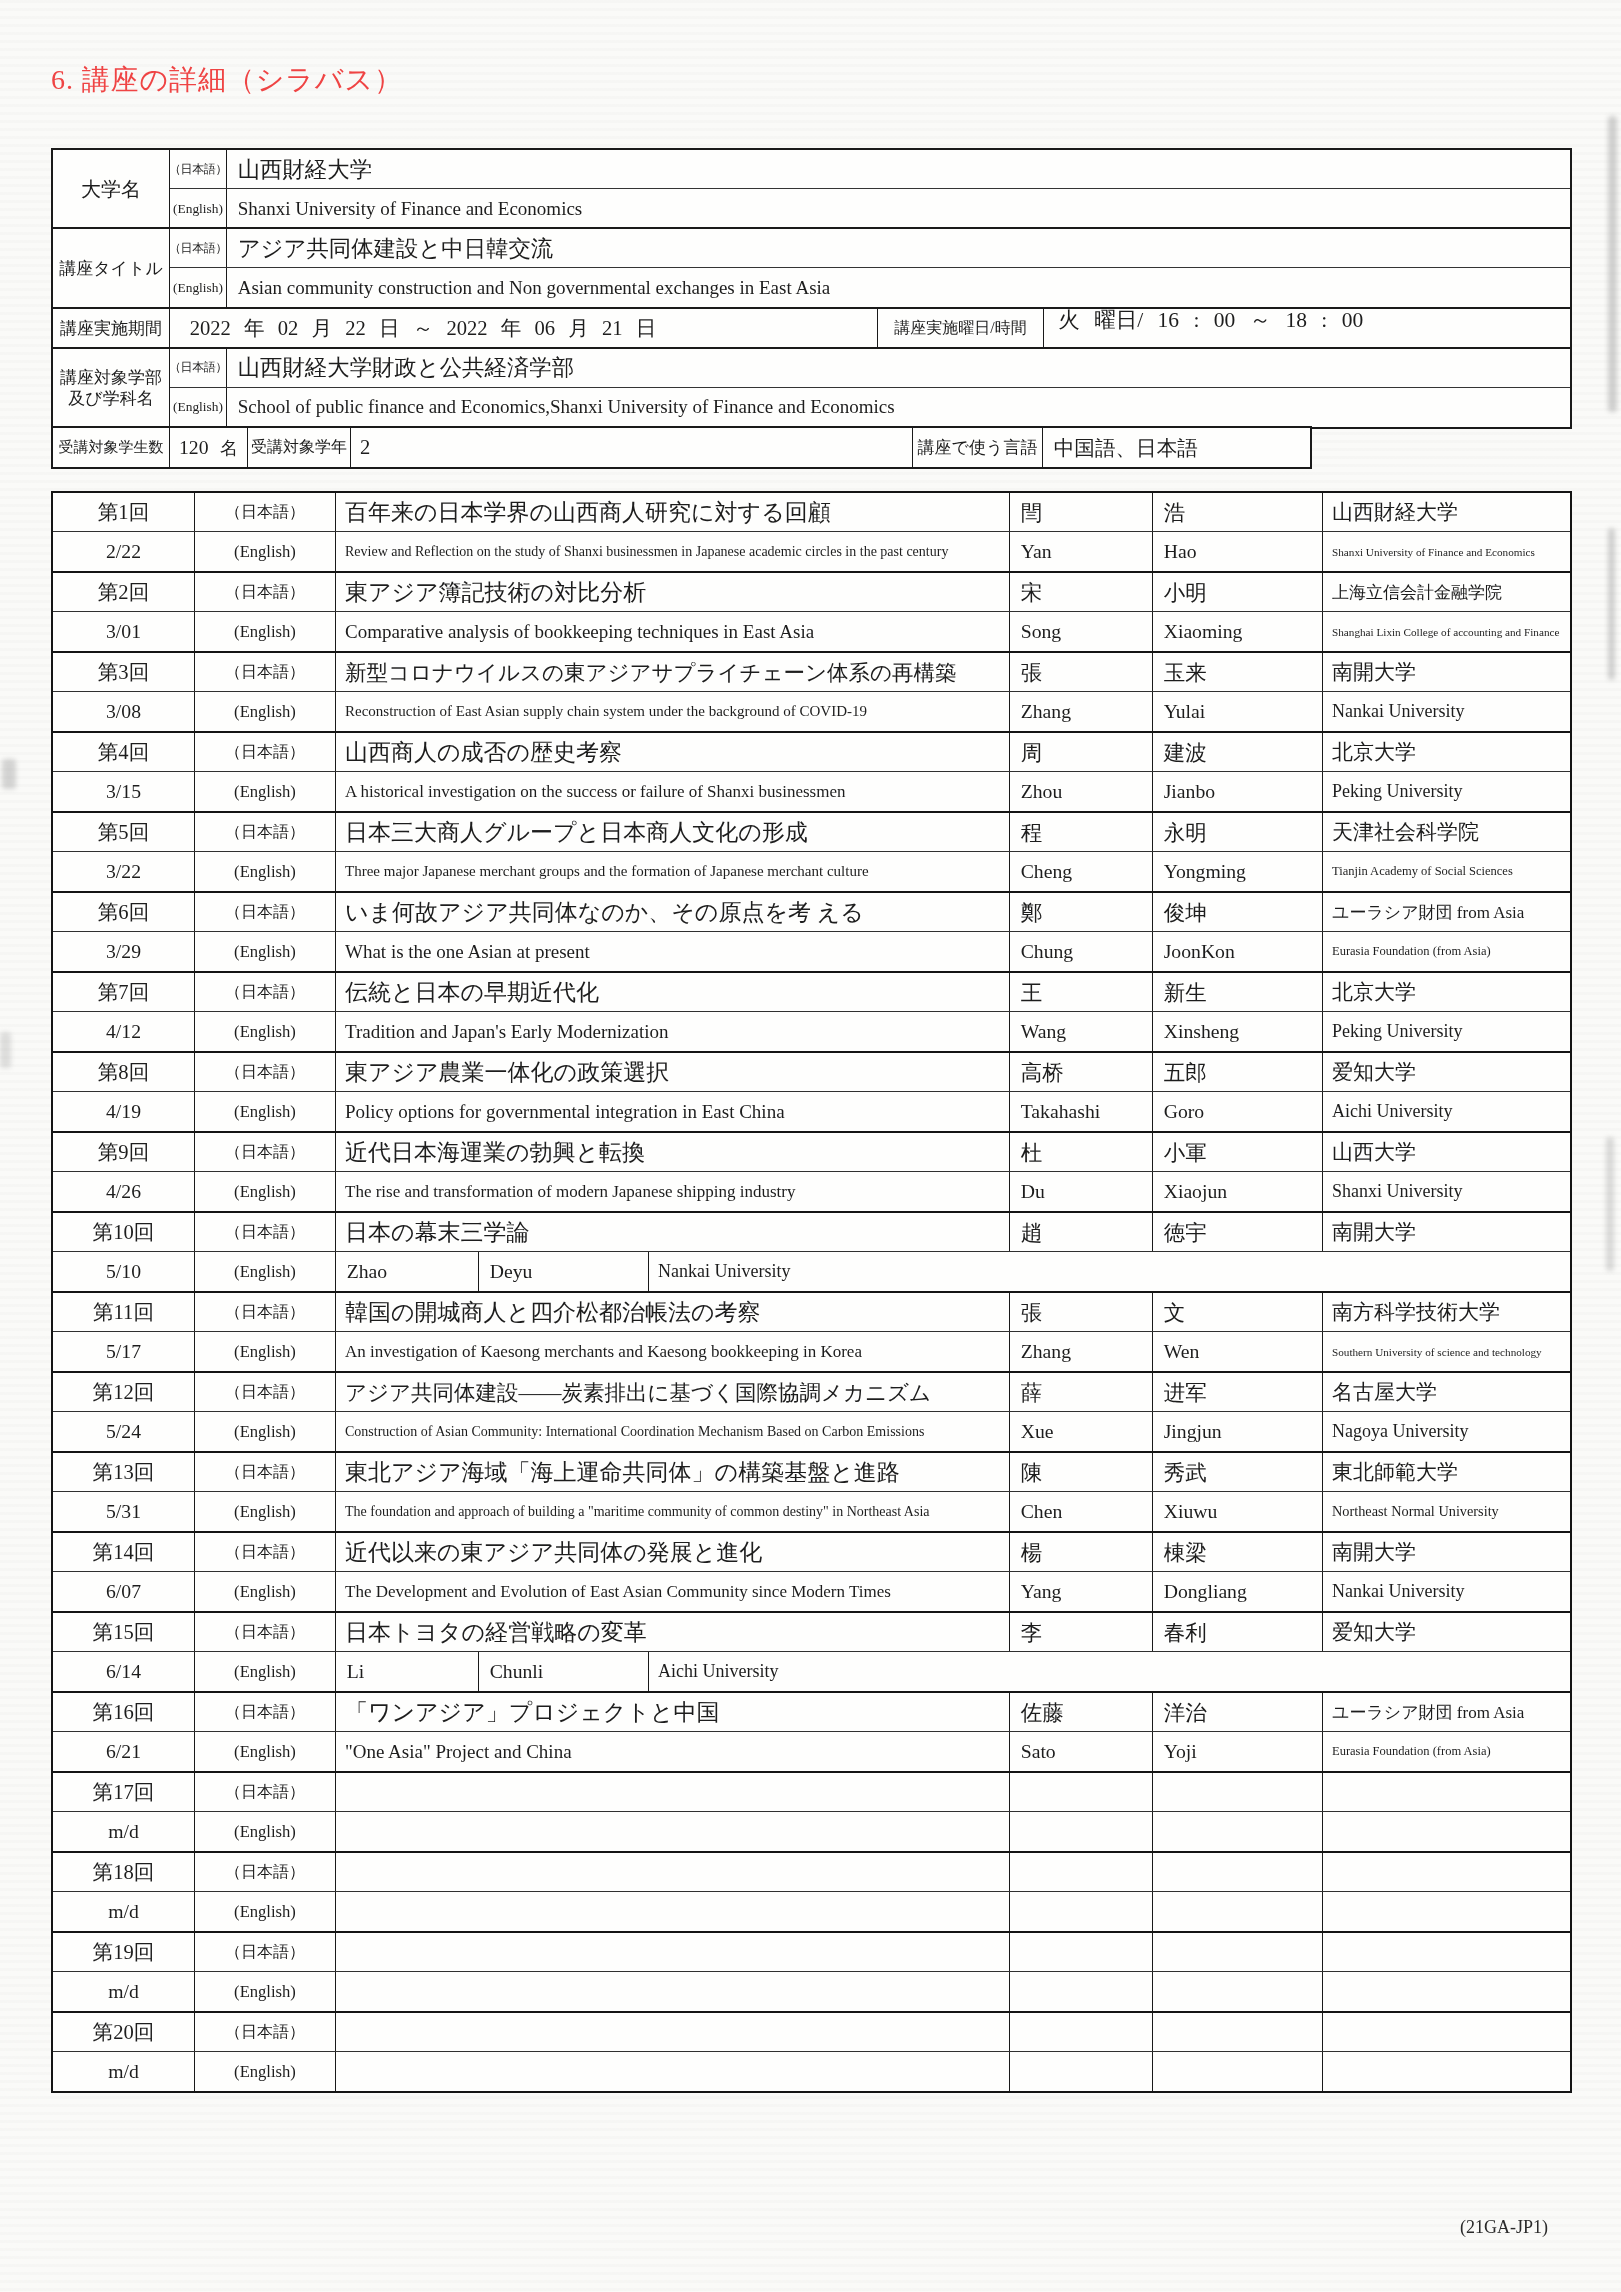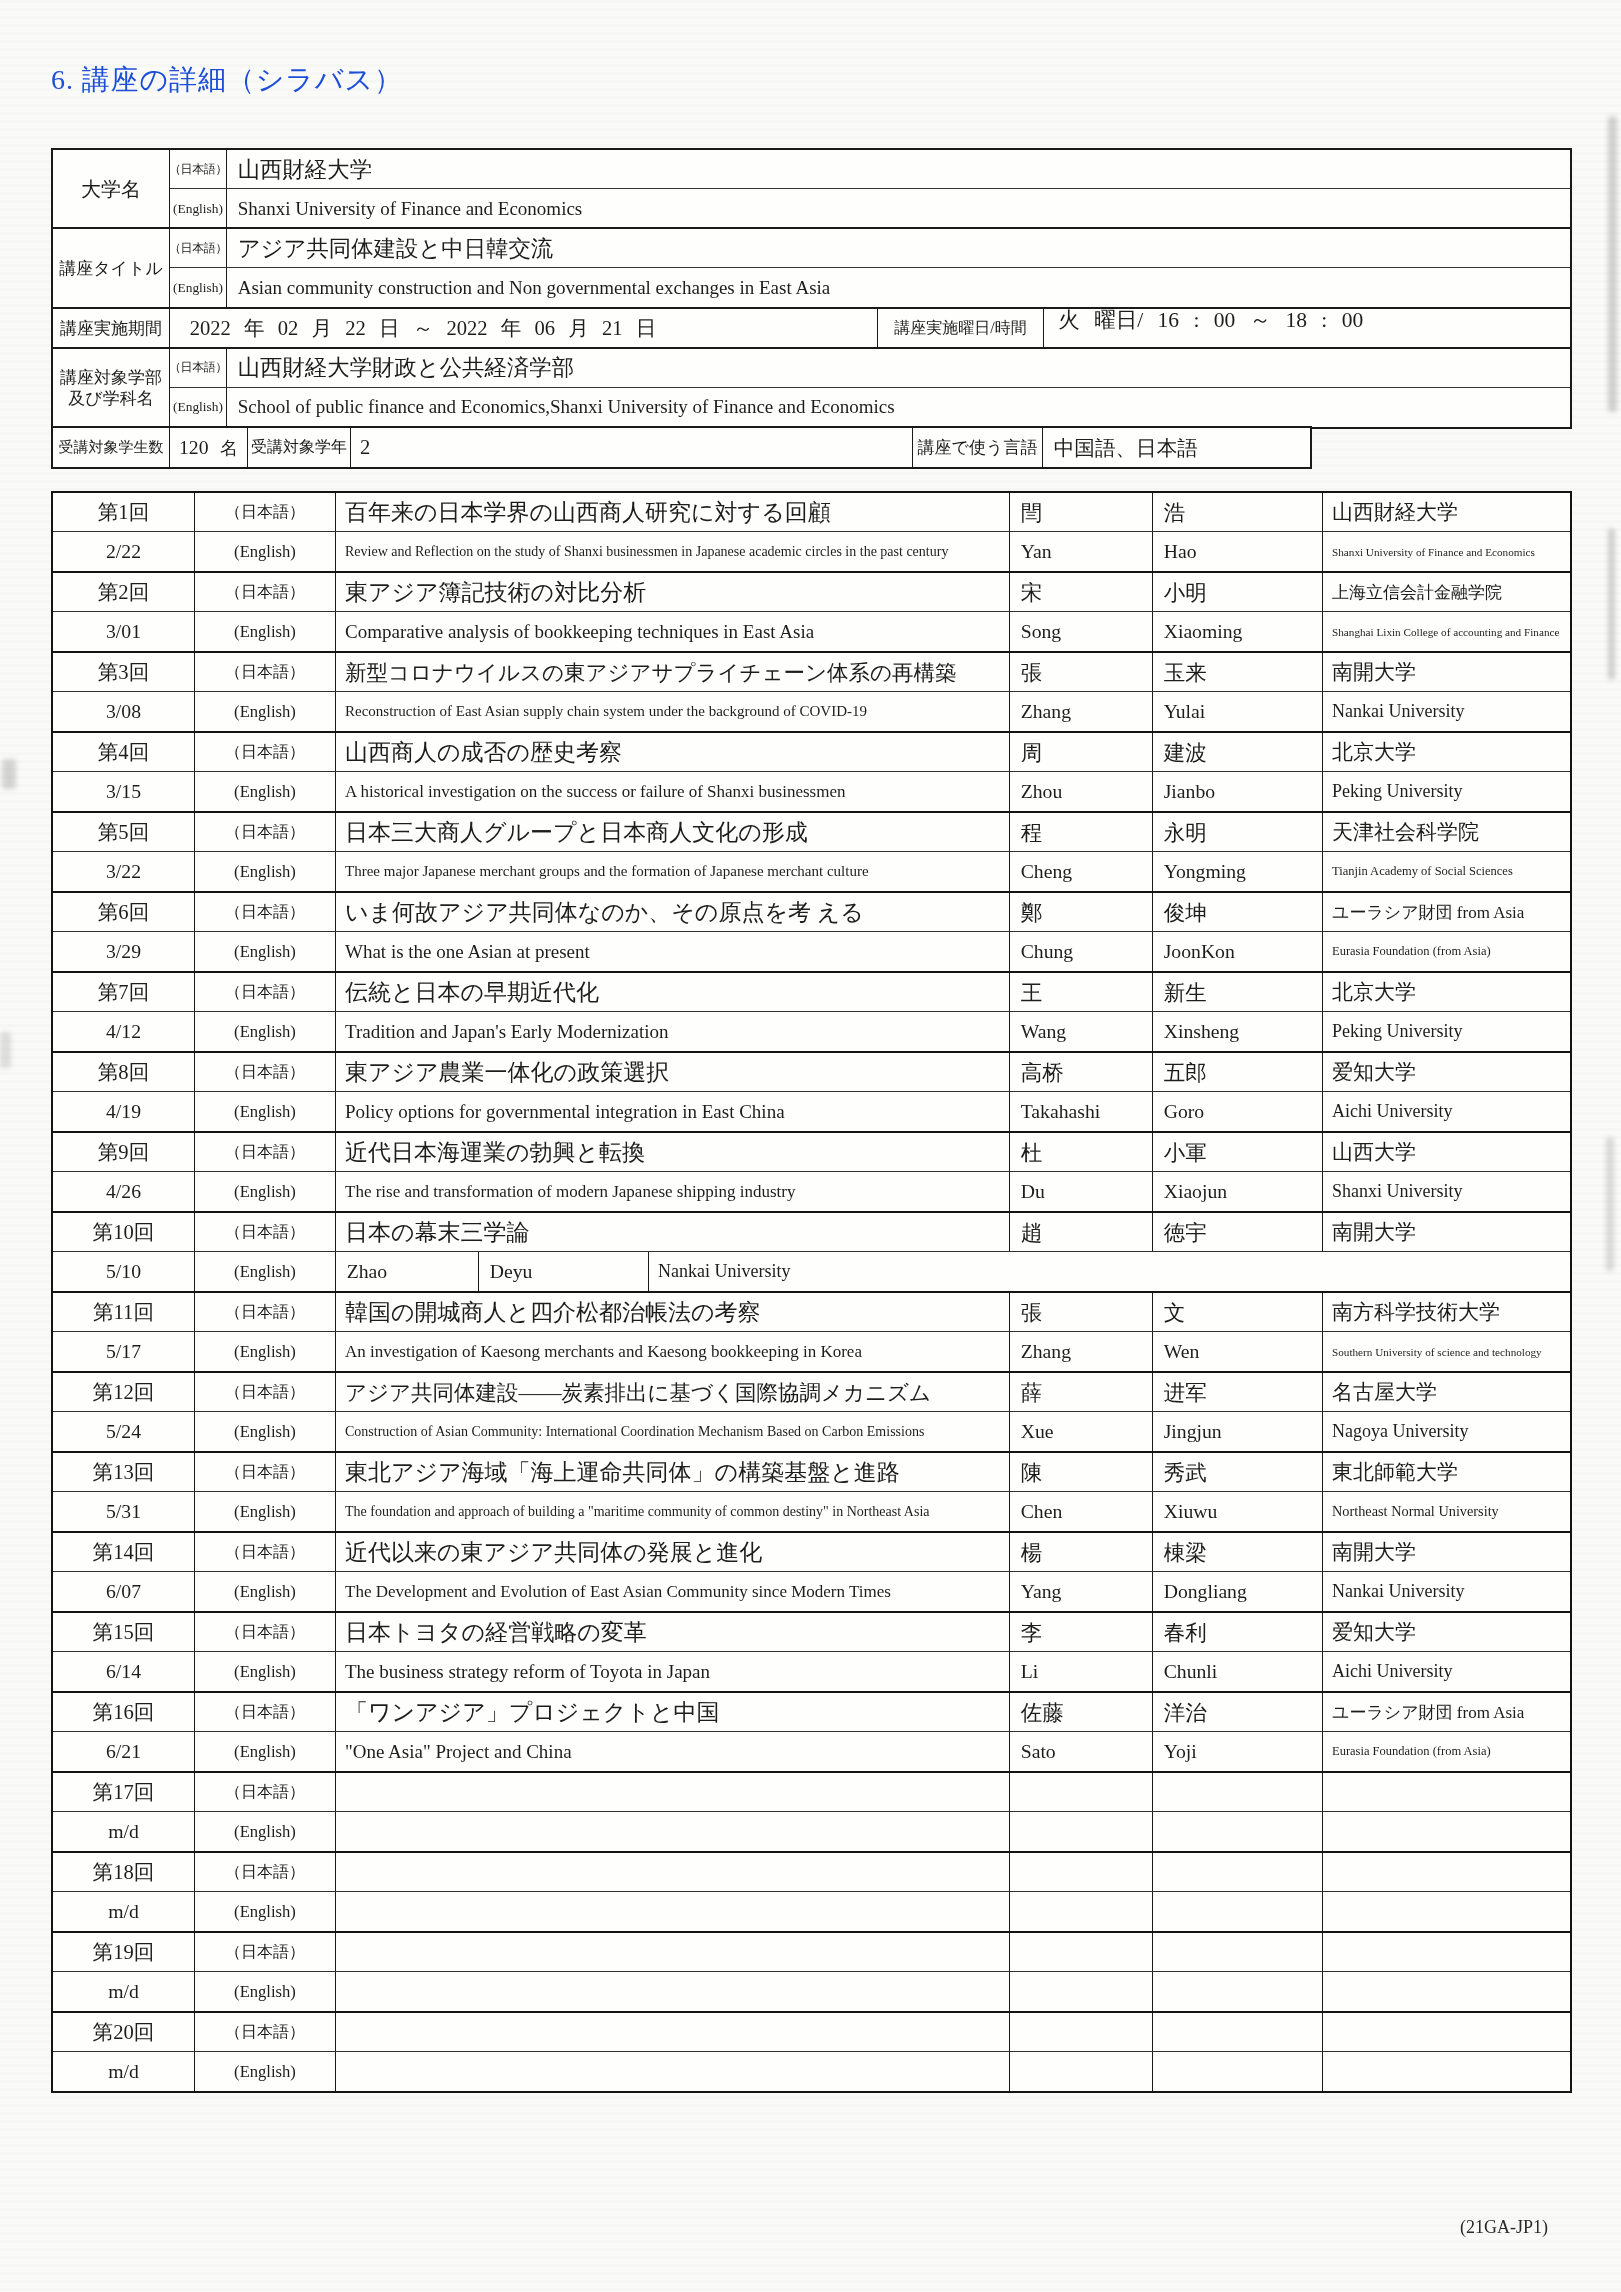--- a/index.html
+++ b/index.html
@@ -10,21 +10,21 @@
     font-family: "Liberation Serif", "DejaVu Serif", serif;
     color: #1d1d1d;
     overflow: hidden;
   }
   
   body::before{
     content:""; position:absolute; inset:0; pointer-events:none;
     background: repeating-linear-gradient(180deg, rgba(0,0,0,0.016) 0 2.7px, rgba(0,0,0,0) 2.7px 8px);
   }
 
-  .page-title { position:absolute; left:51px; top:61px; font-size:28px; letter-spacing:0.9px; color:#1d4ed8; }
+  .page-title { position:absolute; left:51px; top:61px; font-size:28px; letter-spacing:0.9px; color:#ef4444; }
 
   
   .info-table { position:absolute; left:51px; top:148px; width:1521px; }
   .ig { display:flex; border:2.7px solid #1a1a1a; margin-top:-2.7px; background:#fefefd; }
   .ig.first { margin-top:0; }
   .it-label { width:117px; border-right:1.8px solid #1a1a1a; display:flex; align-items:center; justify-content:center; text-align:center; font-size:17px; padding:1.8px 3.6px; line-height:1.25; }
   .fs22 { font-size:20px; }
   .fs17 { font-size:15px; }
   .fs18 { font-size:16px; }
   .ig-right { flex:1; display:flex; flex-direction:column; }
@@ -418,21 +418,20 @@
           <div class="cell c-date fs-dja">第15回</div>
           <div class="cell c-lang fs-langja">（日本語）</div>
           <div class="cell c-theme" style="font-size: 23px;">日本トヨタの経営戦略の変革</div>
           <div class="cell c-sei fs-nja">李</div>
           <div class="cell c-mei fs-nja">春利</div>
           <div class="cell c-inst" style="font-size: 21px;">爱知大学</div>
         </div>
         <div class="sub-row en">
           <div class="cell c-date fs-den">6/14</div>
           <div class="cell c-lang fs-langen">(English)</div>
-          <div class="cell c-theme" style="font-size: 19px;">The business strategy reform of Toyota in Japan</div>
           <div class="cell c-sei fs-nen">Li</div>
           <div class="cell c-mei fs-nen">Chunli</div>
           <div class="cell c-inst" style="font-size: 18px;">Aichi University</div>
         </div>
       </div>
       <div class="srow-group">
         <div class="sub-row ja">
           <div class="cell c-date fs-dja">第16回</div>
           <div class="cell c-lang fs-langja">（日本語）</div>
           <div class="cell c-theme" style="font-size: 23px;">「ワンアジア」プロジェクトと中国</div>

